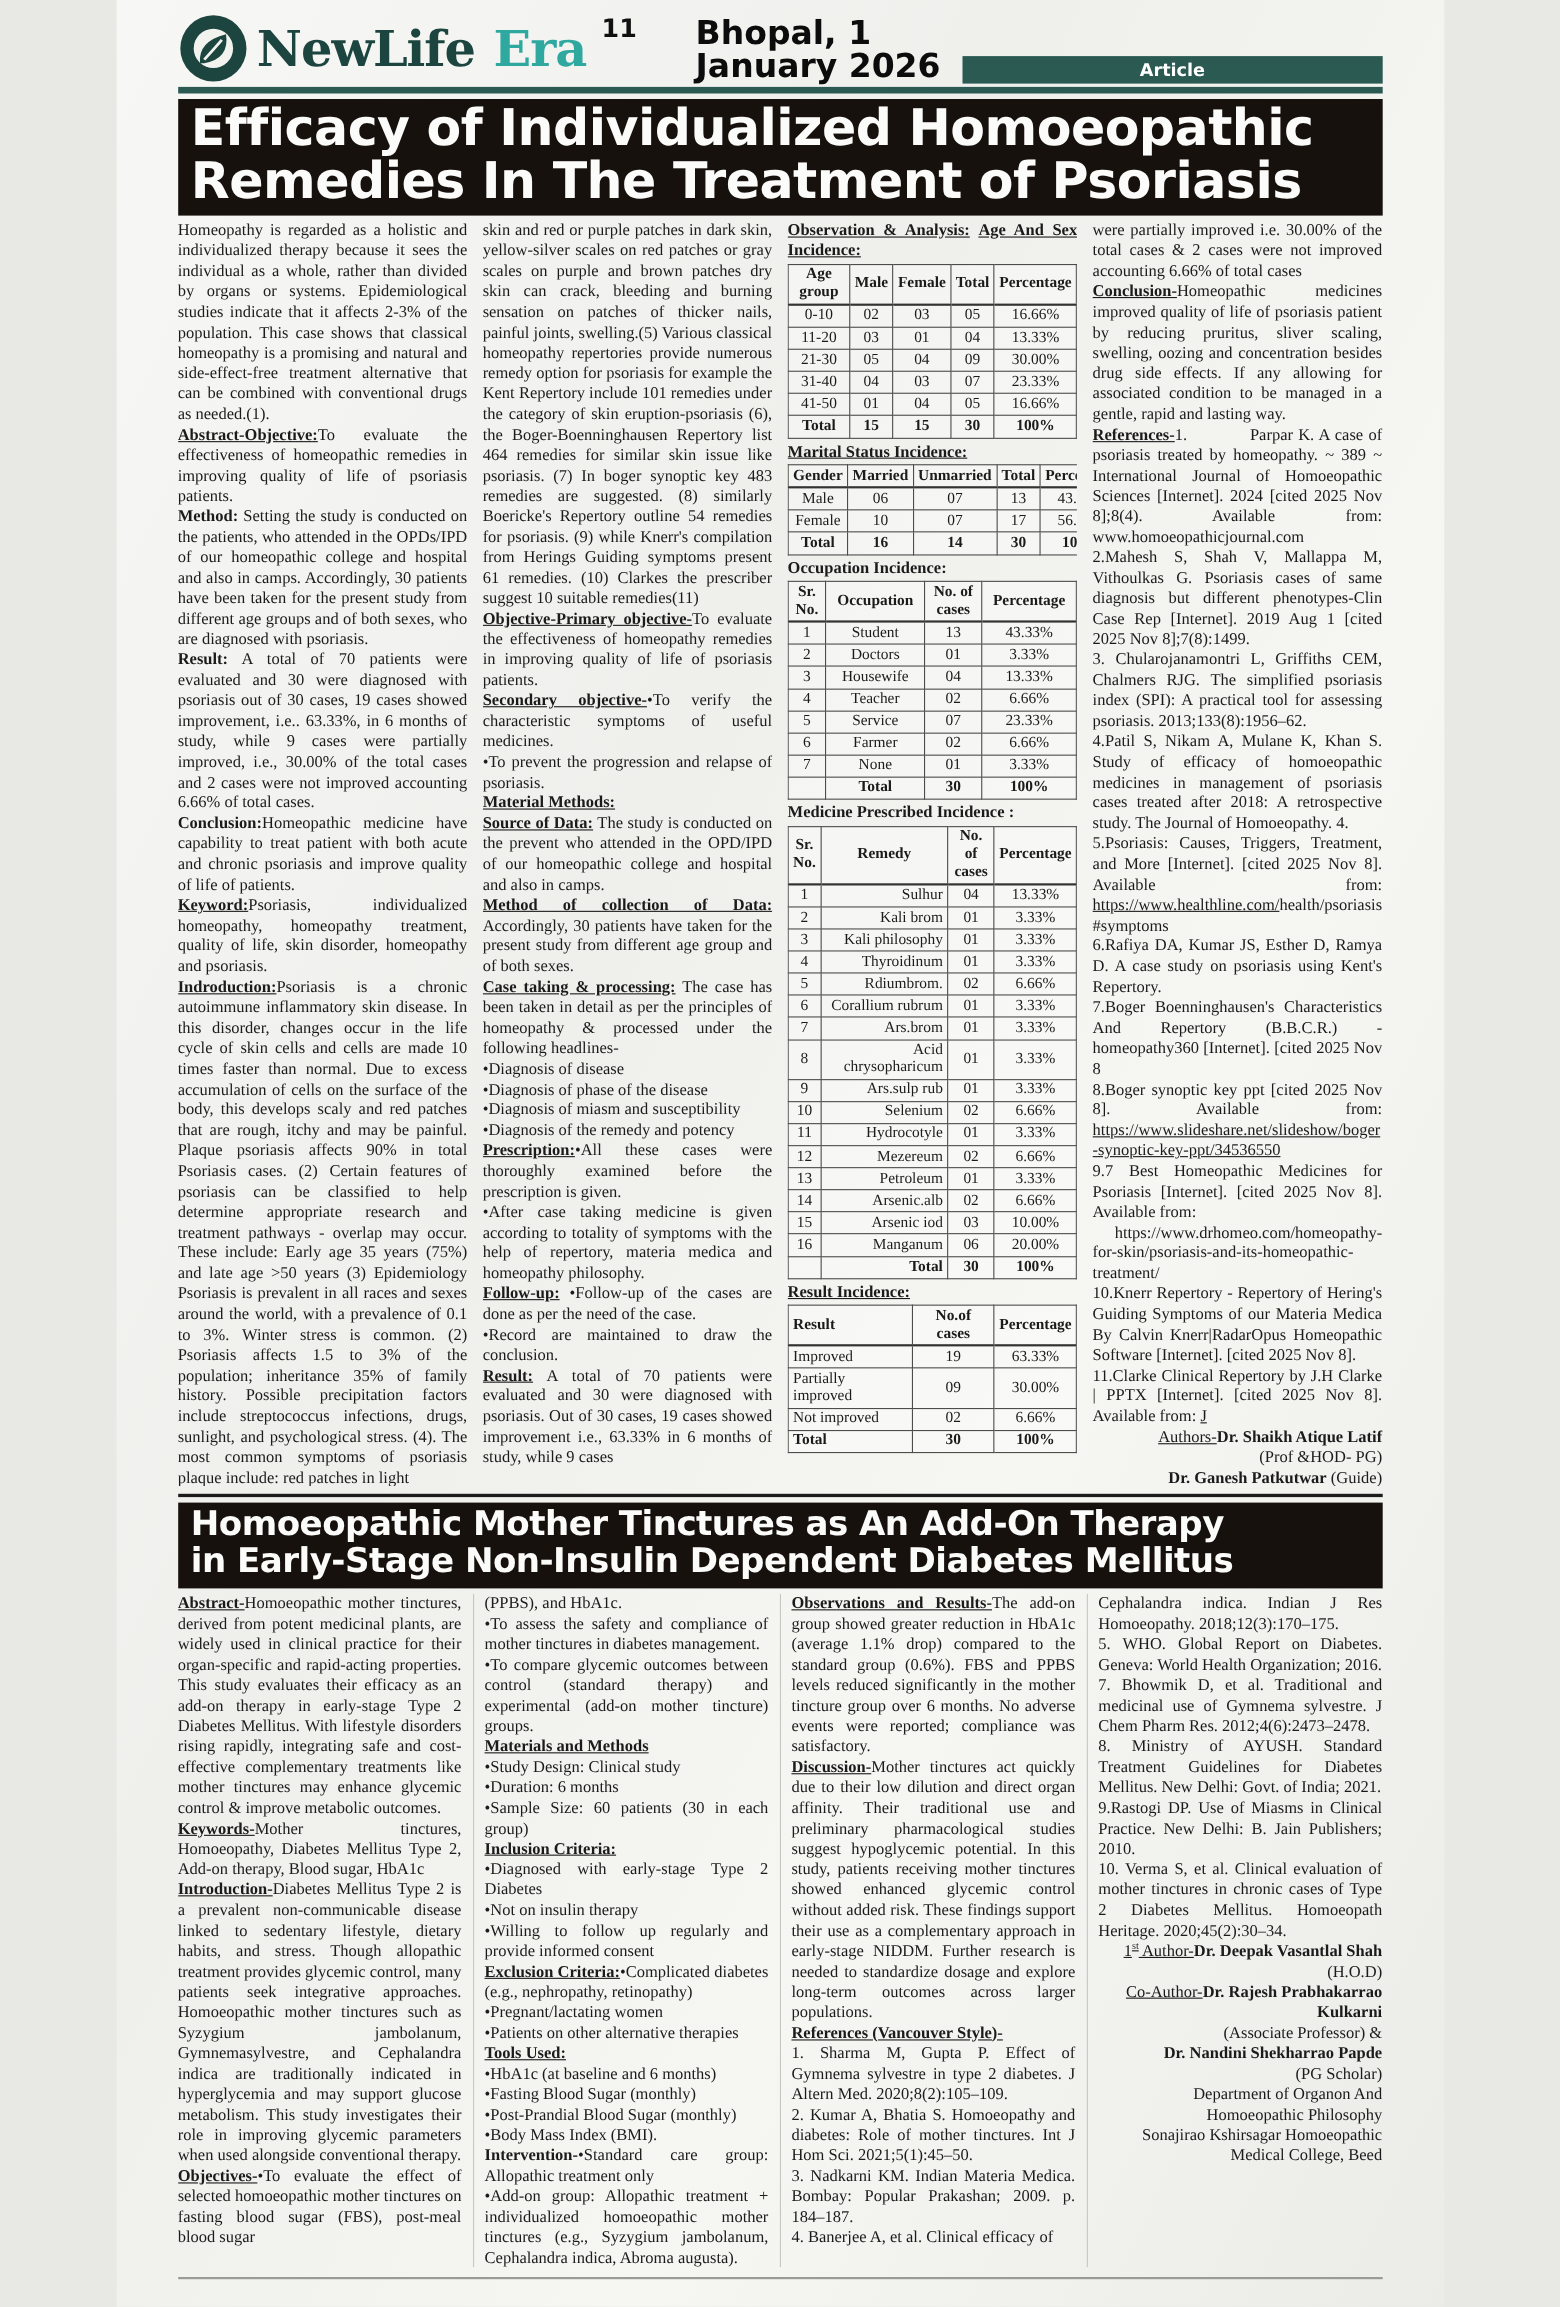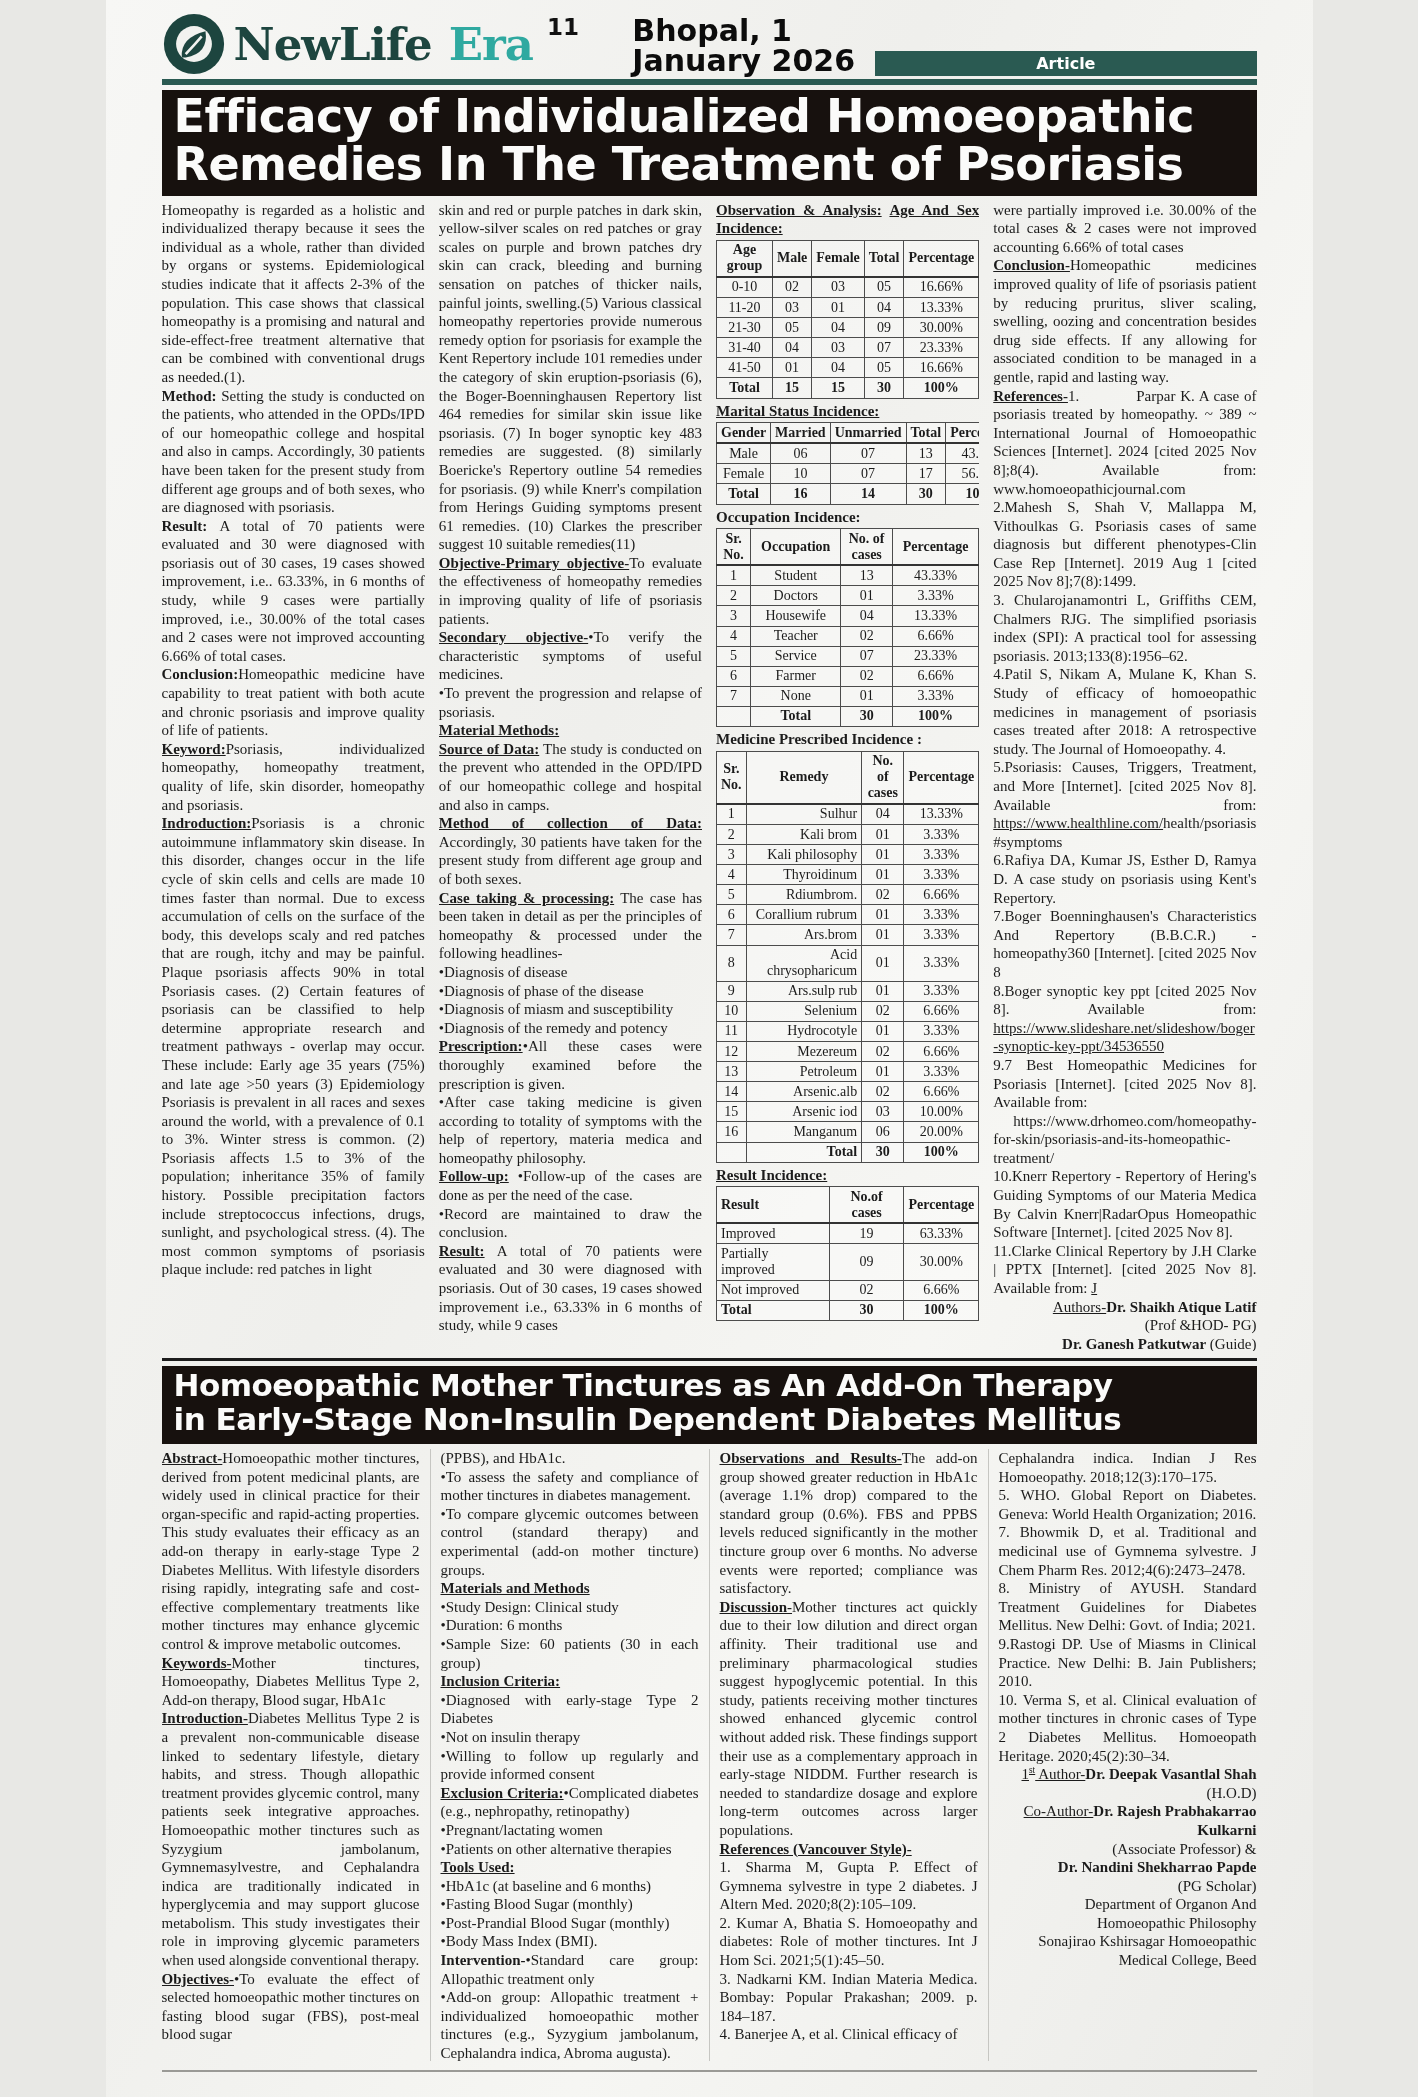--- a/index.html
+++ b/index.html
@@ -81,20 +81,21 @@
   <div class="teal-rule"></div>
 
   <section class="article">
     <div class="title-bar title-a1">
       <div>Efficacy of Individualized Homoeopathic</div>
       <div>Remedies In The Treatment of Psoriasis</div>
     </div>
     <div class="cols cols-a1">
         <div class="col">
           <p class="para"><span class="sg-p">Homeopathy is regarded as a holistic and individualized therapy because it sees the individual as a whole, rather than divided by organs or systems. Epidemiological studies indicate that it affects 2-3% of the population. This case shows that classical homeopathy is a promising and natural and side-effect-free treatment alternative that can be combined with conventional drugs as needed.(1).</span></p>
+          <p class="para"><span class="sg-bu">Abstract-Objective:</span><span class="sg-p">To evaluate the effectiveness of homeopathic remedies in improving quality of life of psoriasis patients.</span></p>
           <p class="para"><span class="sg-b">Method:</span><span class="sg-p"> Setting the study is conducted on the patients, who attended in the OPDs/IPD of our homeopathic college and hospital and also in camps. Accordingly, 30 patients have been taken for the present study from different age groups and of both sexes, who are diagnosed with psoriasis.</span></p>
           <p class="para"><span class="sg-b">Result:</span><span class="sg-p"> A total of 70 patients were evaluated and 30 were diagnosed with psoriasis out of 30 cases, 19 cases showed improvement, i.e.. 63.33%, in 6 months of study, while 9 cases were partially improved, i.e., 30.00% of the total cases and 2 cases were not improved accounting 6.66% of total cases.</span></p>
           <p class="para"><span class="sg-b">Conclusion:</span><span class="sg-p">Homeopathic medicine have capability to treat patient with both acute and chronic psoriasis and improve quality of life of patients.</span></p>
           <p class="para"><span class="sg-bu">Keyword:</span><span class="sg-p">Psoriasis, individualized homeopathy, homeopathy treatment, quality of life, skin disorder, homeopathy and psoriasis.</span></p>
           <p class="para"><span class="sg-bu">Indroduction:</span><span class="sg-p">Psoriasis is a chronic autoimmune inflammatory skin disease. In this disorder, changes occur in the life cycle of skin cells and cells are made 10 times faster than normal. Due to excess accumulation of cells on the surface of the body, this develops scaly and red patches that are rough, itchy and may be painful. Plaque psoriasis affects 90% in total Psoriasis cases. (2) Certain features of psoriasis can be classified to help determine appropriate research and treatment pathways - overlap may occur. These include: Early age 35 years (75%) and late age &gt;50 years (3) Epidemiology Psoriasis is prevalent in all races and sexes around the world, with a prevalence of 0.1 to 3%. Winter stress is common. (2) Psoriasis affects 1.5 to 3% of the population; inheritance 35% of family history. Possible precipitation factors include streptococcus infections, drugs, sunlight, and psychological stress. (4). The most common symptoms of psoriasis plaque include: red patches in light</span></p>
         </div>
         <div class="col">
           <p class="para"><span class="sg-p">skin and red or purple patches in dark skin, yellow-silver scales on red patches or gray scales on purple and brown patches dry skin can crack, bleeding and burning sensation on patches of thicker nails, painful joints, swelling.(5)  Various classical homeopathy repertories provide numerous remedy option for psoriasis for example the Kent Repertory include 101 remedies under the category of skin eruption-psoriasis (6), the Boger-Boenninghausen Repertory list 464 remedies for similar skin issue like psoriasis. (7) In boger synoptic key 483 remedies are suggested. (8) similarly Boericke's Repertory outline 54 remedies for psoriasis. (9) while Knerr's compilation from Herings Guiding symptoms present 61 remedies. (10) Clarkes the prescriber suggest 10 suitable remedies(11)</span></p>
           <p class="para"><span class="sg-bu">Objective-Primary objective-</span><span class="sg-p">To evaluate the effectiveness of homeopathy remedies in improving quality of life of psoriasis patients.</span></p>
           <p class="para"><span class="sg-bu">Secondary objective-</span><span class="sg-p">•To verify the characteristic symptoms of useful medicines.</span></p>

